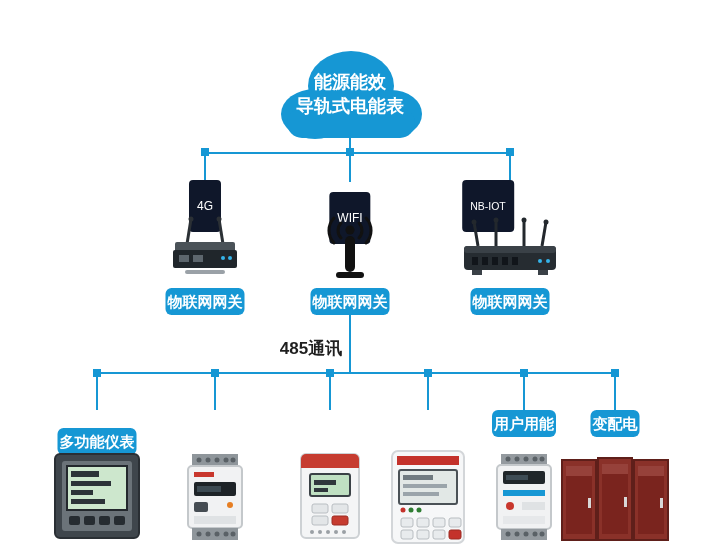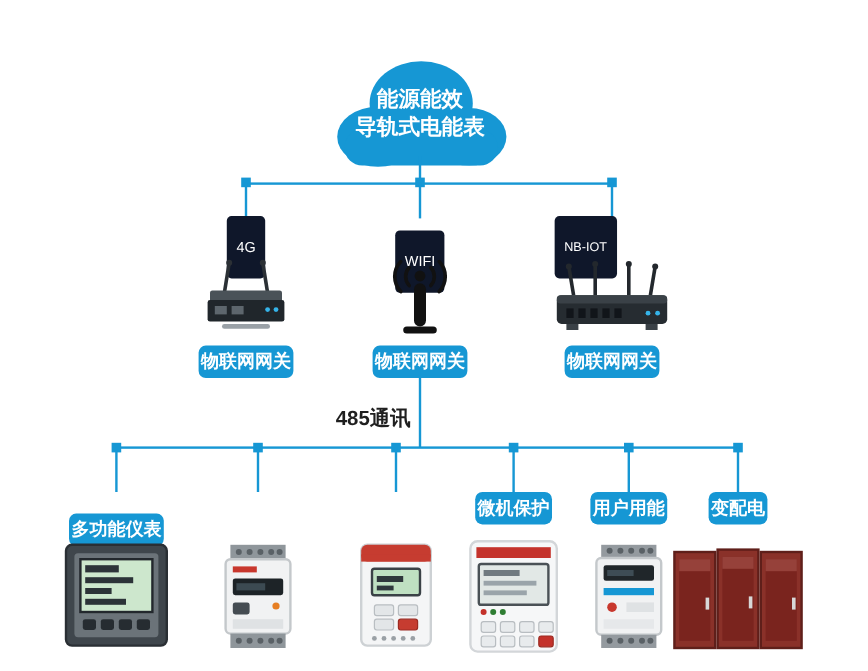--- a/index.html
+++ b/index.html
@@ -128,21 +128,20 @@
   <div class="node" style="left:611px;top:369px"></div>
 
   <div class="vline" style="left:96px;top:372px;height:38px"></div>
   <div class="vline" style="left:214px;top:372px;height:38px"></div>
   <div class="vline" style="left:329px;top:372px;height:38px"></div>
   <div class="vline" style="left:427px;top:372px;height:38px"></div>
   <div class="vline" style="left:523px;top:372px;height:38px"></div>
   <div class="vline" style="left:614px;top:372px;height:38px"></div>
 
   <div class="pill" style="left:97px;top:428px">多功能仪表</div>
-  <div class="pill" style="left:428px;top:410px">微机保护</div>
   <div class="pill" style="left:524px;top:410px">用户用能</div>
   <div class="pill" style="left:615px;top:410px">变配电</div>
 
   <svg class="device" style="left:53px;top:452px" viewBox="0 0 88 88" width="88" height="88">
     <rect x="2" y="2" width="84" height="84" rx="5" fill="#3f464c" stroke="#2a2f34" stroke-width="2"></rect>
     <rect x="9" y="9" width="70" height="70" rx="3" fill="#6b7379"></rect>
     <rect x="14" y="14" width="60" height="44" fill="#cde7cd" stroke="#23282d" stroke-width="2"></rect>
     <rect x="18" y="19" width="28" height="6" fill="#2c3338"></rect>
     <rect x="18" y="29" width="40" height="5" fill="#2c3338"></rect>
     <rect x="18" y="38" width="22" height="5" fill="#2c3338"></rect>

